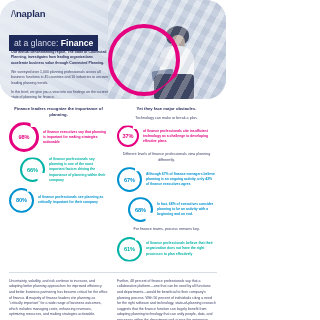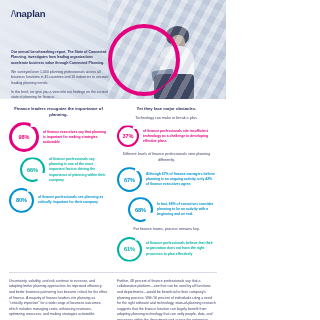--- a/index.html
+++ b/index.html
@@ -6,21 +6,21 @@
   html,body { width:226px; height:320px; overflow:hidden; }
   body {
     font-family:"Liberation Sans", sans-serif;
     background:#ffffff;
     color:#2b2f5e;
     -webkit-font-smoothing:antialiased;
   }
   .page { position:relative; width:226px; height:320px; background:#fff; }
 
   
-  .hero { position:relative; width:226px; height:99px; overflow:hidden; background:#eef1f6; }
+  .hero { position:relative; width:226px; height:99px; overflow:hidden; background:#eef1f6;border-radius:20px; }
   .hero-photo {
     position:absolute; inset:0;
     background:
       linear-gradient(118deg, rgba(232,236,243,.95) 0%, rgba(232,236,243,.55) 34%, rgba(205,214,228,.30) 55%, rgba(168,182,205,.30) 100%),
       repeating-linear-gradient(26deg, #dfe5ee 0px, #dfe5ee 7px, #cfd7e4 7px, #cfd7e4 14px),
       linear-gradient(180deg,#e9edf4,#c7d0e0);
   }
   .hero-photo::after{
     content:""; position:absolute; right:0; top:0; width:118px; height:99px;
     background:
@@ -88,20 +88,21 @@
         <div class="p-body"></div>
         <div class="p-lap"></div>
         <div class="p-arm"></div>
         <div class="p-legs"></div>
       </div>
     </div>
     <div class="ring-deco"></div>
 
     <div class="logo"><span class="slash">/\</span><span>naplan</span></div>
 
+    <div class="subtitle-bar"><span>at a glance: </span><b>Finance</b></div>
 
     <div class="hero-copy">
       <div class="hc-lead">Our annual benchmarking report, The State of Connected Planning, investigates how leading organizations accelerate business value through Connected Planning.</div>
       <div class="hc-p">We surveyed over 1,000 planning professionals across all business functions in 45 countries and 16 industries to uncover leading planning trends.</div>
       <div class="hc-p">In this brief, we give you a view into our findings on the current state of planning for finance.</div>
     </div>
   </div>
 
   <div class="cols">
 

